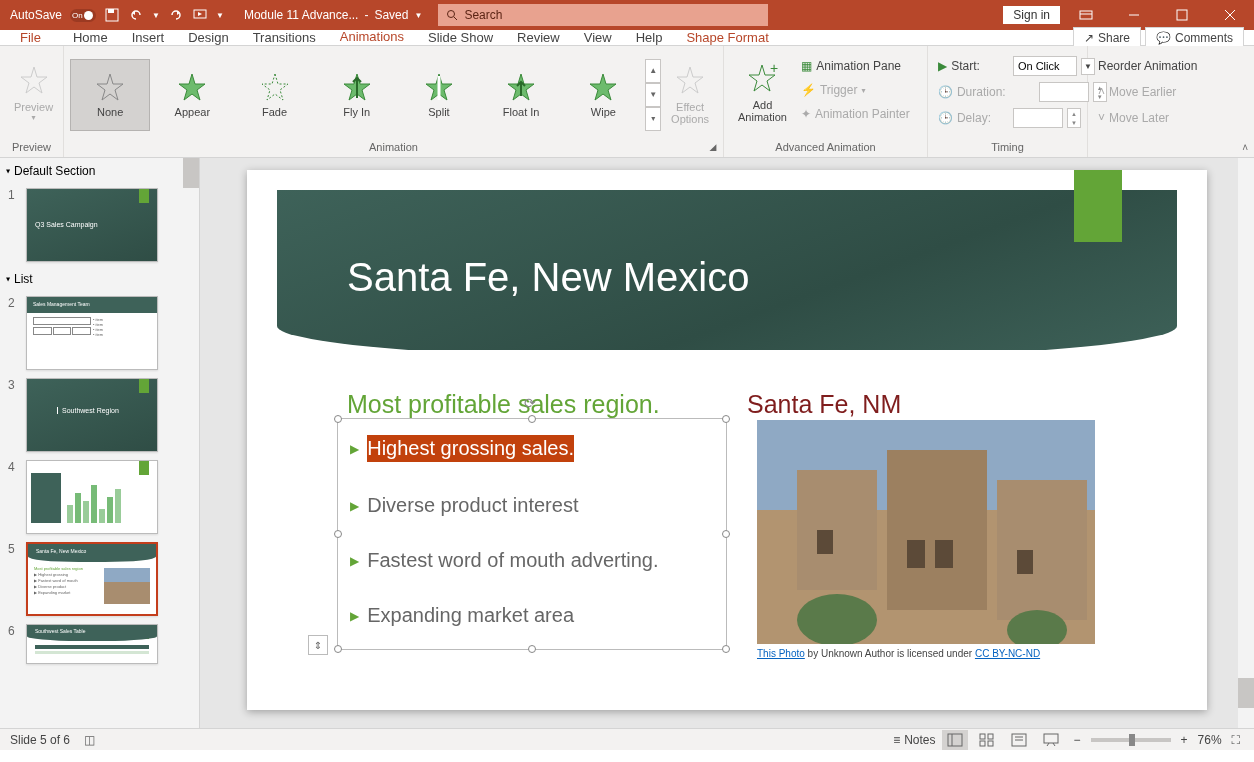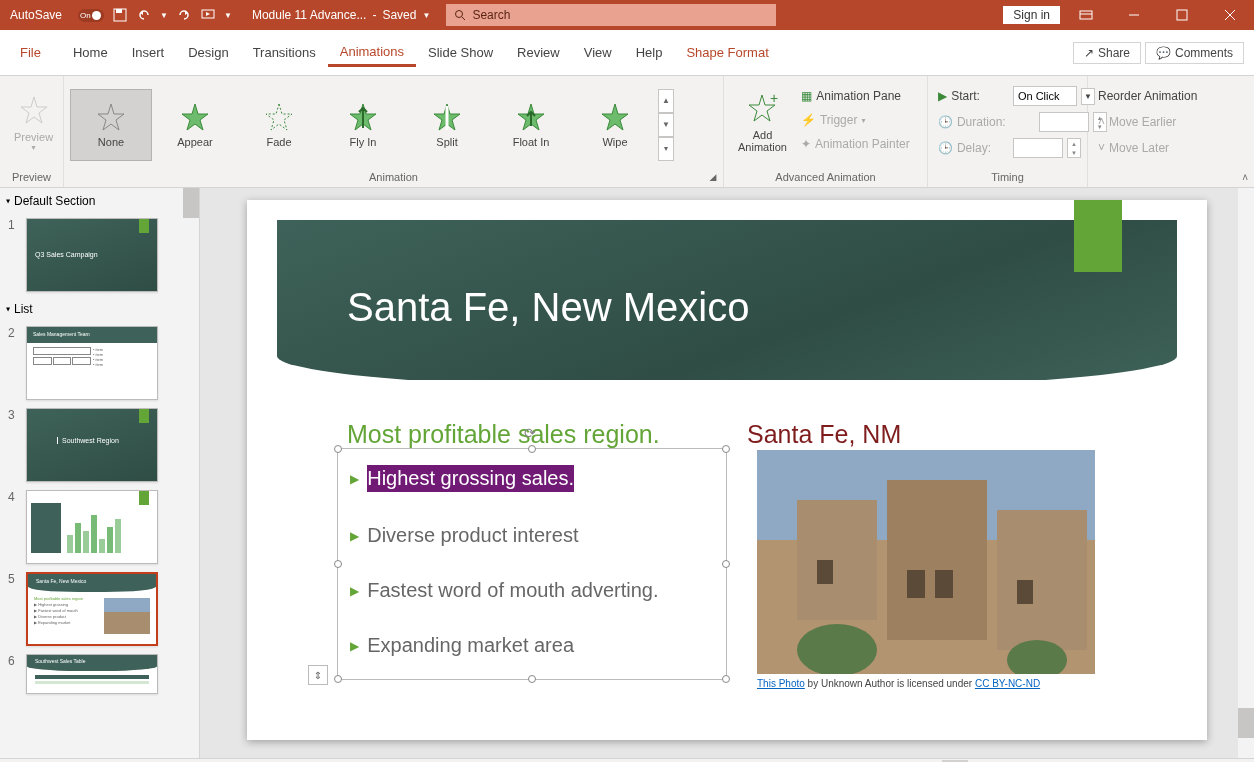--- a/index.html
+++ b/index.html
@@ -1,32 +1,32 @@
 <!DOCTYPE html>
 <html><head>
 <meta charset="utf-8">
 <style>
 * { margin: 0; padding: 0; box-sizing: border-box; font-family: "Segoe UI", sans-serif; }
 body { background: #fff; width: 1254px; height: 762px; overflow: hidden; position: relative; }
 
 
 .title-bar { height: 30px; background: #b7472a; display: flex; align-items: center; color: #fff; font-size: 12px; }
 .title-left { display: flex; align-items: center; gap: 8px; padding-left: 10px; }
-.autosave-toggle { display: flex; align-items: center; gap: 16px; }
+.autosave-toggle { display: flex; align-items: center; gap: 8px; }
 .toggle-switch { width: 26px; height: 13px; background: #9c3a22; border-radius: 7px; position: relative; display: flex; align-items: center; }
 .toggle-knob { width: 9px; height: 9px; background: #fff; border-radius: 50%; margin-left: 14px; }
 .title-icon { width: 16px; height: 16px; display: flex; align-items: center; justify-content: center; border-radius: 2px; }
 .title-center { flex: 1; display: flex; align-items: center; justify-content: flex-start; gap: 16px; padding-left: 20px; }
 .search-box { background: #e8a28f; height: 22px; width: 330px; display: flex; align-items: center; padding: 0 8px; color: #5c2515; font-size: 12px; }
 .title-right { display: flex; align-items: center; gap: 4px; padding-right: 2px; }
 .signin-btn { background: #fff; color: #333; padding: 2px 10px; font-size: 12px; }
 .win-btn { width: 44px; height: 30px; display: flex; align-items: center; justify-content: center; color: #fff; }
 
 
-.ribbon-tabs { height: 46px; background: #fff; display: flex; align-items: center; border-bottom: 1px solid #d4d4d4; }
+.ribbon-tabs { height: 16px; background: #fff; display: flex; align-items: center; border-bottom: 1px solid #d4d4d4; }
 .tab { padding: 0 12px; height: 28px; display: flex; align-items: center; font-size: 13px; color: #444; cursor: pointer; }
 .tab.file { color: #b7472a; font-weight: 400; padding-left: 20px; padding-right: 20px; }
 .tab.active { color: #b7472a; border-bottom: 3px solid #b7472a; height: 28px; }
 .tab.contextual { color: #b7472a; }
 .tabs-right { margin-left: auto; display: flex; align-items: center; gap: 4px; padding-right: 10px; }
 .share-btn, .comments-btn { border: 1px solid #d4d4d4; padding: 3px 10px; font-size: 12px; color: #444; display: flex; align-items: center; gap: 4px; background: #fff; }
 
 
 .ribbon { height: 112px; background: #f3f2f1; display: flex; border-bottom: 1px solid #d4d4d4; position: relative; }
 .ribbon-group { border-right: 1px solid #e1dfdd; display: flex; flex-direction: column; padding: 4px 6px 2px; position: relative; }
@@ -87,21 +87,21 @@
 .textbox-handle.ml { top: calc(50% - 4px); left: -4px; }
 .textbox-handle.mr { top: calc(50% - 4px); right: -4px; }
 .textbox-handle.bl { bottom: -4px; left: -4px; }
 .textbox-handle.bm { bottom: -4px; left: calc(50% - 4px); }
 .textbox-handle.br { bottom: -4px; right: -4px; }
 .rotate-handle { position: absolute; top: -24px; left: calc(50% - 8px); color: #888; font-size: 14px; }
 
 .bullet-list { padding: 16px 12px; }
 .bullet-item { display: flex; align-items: center; gap: 8px; font-size: 20px; color: #666; font-family: "Century Gothic", sans-serif; margin-bottom: 32px; }
 .bullet-item::before { content: "▶"; color: #63a537; font-size: 12px; }
-.bullet-item.selected span { background: #701a75; color: #fff; padding: 2px 0; }
+.bullet-item.selected span { background: #c2410c; color: #fff; padding: 2px 0; }
 
 .autofit-icon { position: absolute; bottom: -6px; left: -30px; width: 20px; height: 20px; border: 1px solid #bbb; background: #fff; display: flex; align-items: center; justify-content: center; font-size: 10px; color: #666; }
 
 .photo-box { position: absolute; top: 250px; left: 510px; width: 338px; height: 224px; background: linear-gradient(180deg, #8fa9c4 0%, #b8c8d8 40%, #a88d6f 40%, #9c8060 100%); }
 .photo-caption { position: absolute; top: 478px; left: 510px; font-size: 10px; color: #444; }
 .photo-caption a { color: #0563c1; text-decoration: underline; }
 
 
 .status-bar { height: 22px; background: #f3f2f1; border-top: 1px solid #d4d4d4; display: flex; align-items: center; font-size: 12px; color: #444; padding: 0 10px; }
 .status-left { display: flex; gap: 14px; align-items: center; }
@@ -281,20 +281,29 @@
           <svg class="anim-star" viewBox="0 0 32 32">
             <path d="M16 2 L19 12 L29 12 L21 18 L24 28 L16 22 L8 28 L11 18 L3 12 L13 12 Z" fill="#6dbb6d" stroke="#3a8a3a"></path>
           </svg>
           <span>Wipe</span>
         </div>
       <div class="anim-gallery-btns">
           <div>▲</div>
           <div>▼</div>
           <div>▾</div>
         </div>
+      <div class="large-btn disabled">
+        <div class="icon-box">
+            <svg width="32" height="32" viewBox="0 0 32 32">
+              <path d="M16 2 L19 12 L29 12 L21 18 L24 28 L16 22 L8 28 L11 18 L3 12 L13 12 Z" fill="none" stroke="#ccc"></path>
+            </svg>
+          </div>
+        <span style="white-space:pre-line">Effect
+Options</span>
+      </div>
     </div>
     <div class="ribbon-group-label">Animation</div>
     <div class="dialog-launcher">◢</div>
   </div>
 
   <div class="ribbon-group" style="width:204px">
     <div class="ribbon-group-content">
       <div class="large-btn">
         <div class="icon-box">
             <svg width="32" height="32" viewBox="0 0 32 32">

